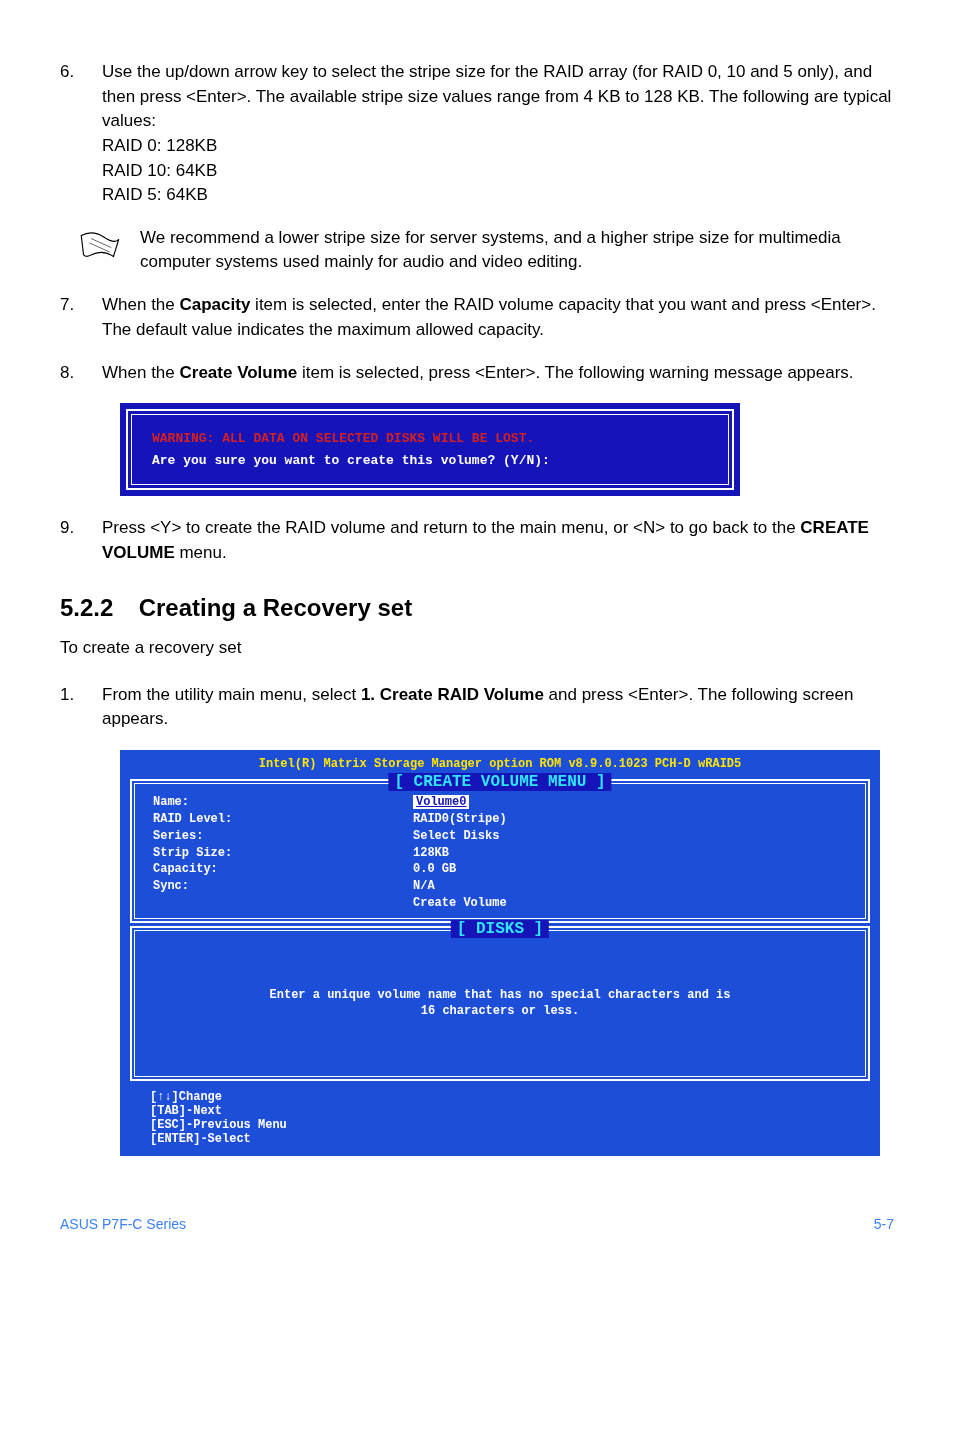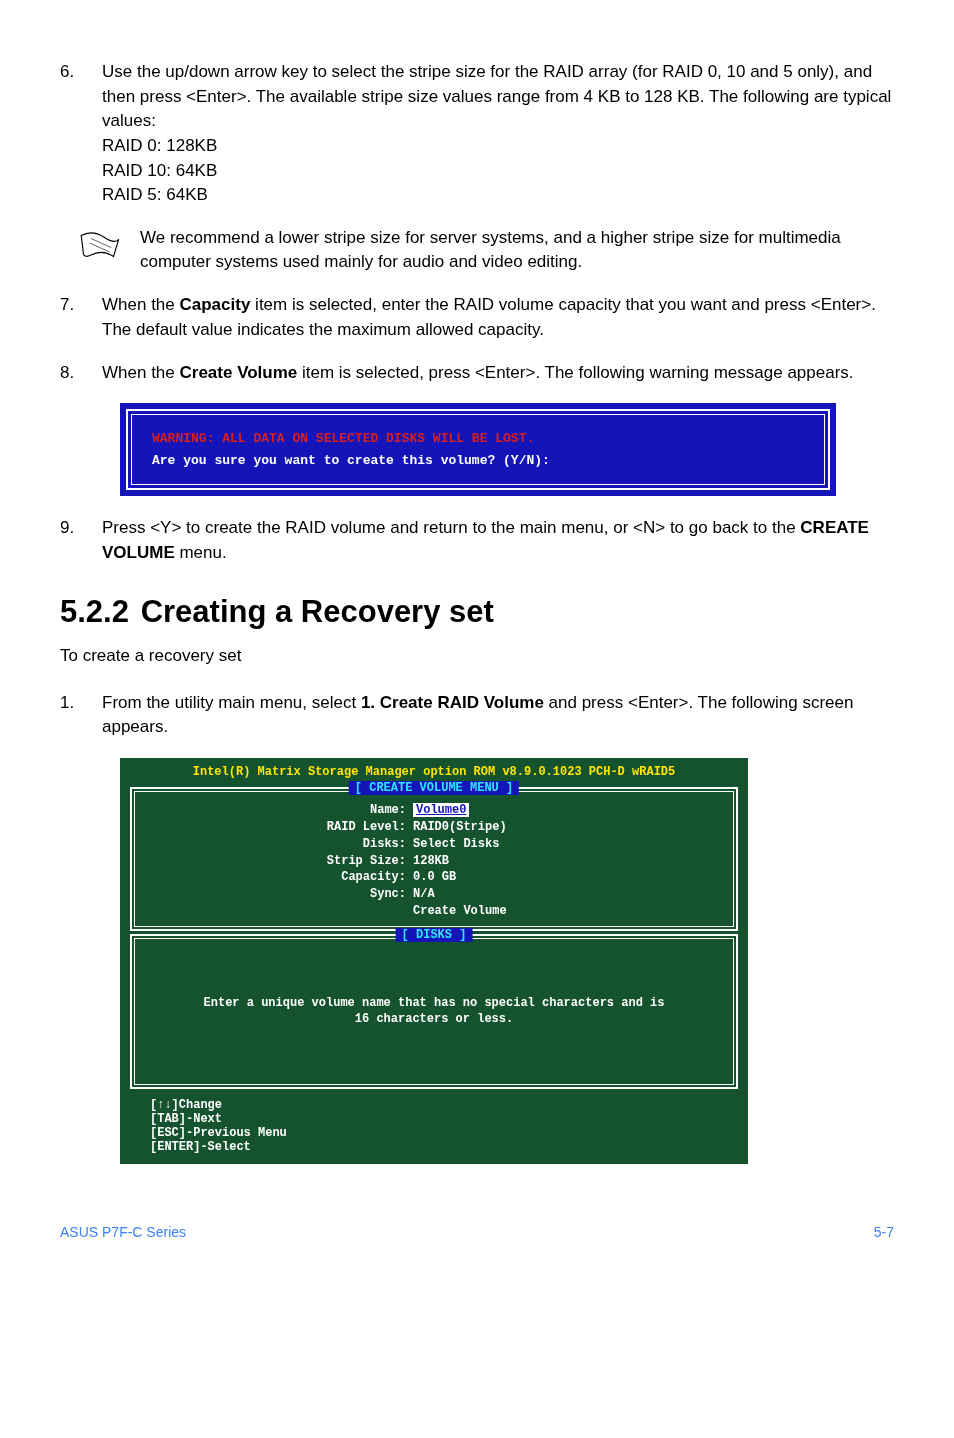--- a/index.html
+++ b/index.html
@@ -40,52 +40,52 @@
       padding-top: 2px;
     }
     .note-icon svg { width: 46px; height: 30px; }
     .note-text {
       font-size: 17px;
       line-height: 1.4;
       flex: 1;
     }
     .warning-box {
       margin: 10px 0 20px 60px;
-      width: 716px;
+      width: 620px;
       background: #1414b8;
       padding: 6px;
     }
     .warning-inner1 {
       border: 2px solid #fff;
       padding: 3px;
     }
     .warning-inner2 {
       border: 1px solid #fff;
       padding: 14px 20px;
       font-family: "Courier New", monospace;
       font-size: 13px;
       font-weight: bold;
       color: #fff;
       line-height: 1.5;
     }
     .warning-red { color: #d62020; display:block; margin-bottom:2px; }
     h2.section {
-      font-size: 31px;
+      font-size: 24px;
       font-weight: bold;
       margin: 28px 0 16px 0;
     }
     .section-label { display:inline-block; width:72px; }
     .subtext {
       font-size: 17px;
       margin-bottom: 25px;
     }
     .bios-box {
       margin: 8px 0 20px 60px;
-      width: 628px;
-      background: #14532d;
+      width: 760px;
+      background: #1d4ed8;
       color: #fff;
       font-family: "Courier New", monospace;
       font-size: 12px;
       font-weight: bold;
     }
     .bios-header {
       padding: 6px 12px 4px 12px;
       line-height: 1.35;
     }
     .bios-header .l2 { color: #ffe600; }
@@ -100,25 +100,25 @@
       position: relative;
     }
     .panel-title {
       position: absolute;
       top: -11px;
       left: 50%;
       transform: translateX(-50%);
       background: #1414b8;
       color: #2fe6ff;
       padding: 0 6px;
-      font-size: 12px;
+      font-size: 16px;
     }
     .fields { margin-top: 4px; }
     .frow { display:flex; line-height: 1.4; }
-    .flabel { width: 260px; text-align: right; padding-right: 7px; }
+    .flabel { width: 260px; padding-right: 7px; }
     .fval { }
     .hl { background:#fff; color:#1414b8; padding:0 3px;text-decoration:underline; }
     .help-body {
       text-align: center;
       padding: 50px 10px 50px 10px;
       line-height: 1.4;
     }
     .bios-footer {
       display: flex;
       justify-content: space-around;
@@ -212,21 +212,21 @@
       <div class="fields">
         <div class="frow">
             <div class="flabel">Name:</div>
             <div class="fval"><span class="hl">Volume0</span></div>
           </div>
         <div class="frow">
             <div class="flabel">RAID Level:</div>
             <div class="fval">RAID0(Stripe)</div>
           </div>
         <div class="frow">
-            <div class="flabel">Disks:</div>
+            <div class="flabel">Series:</div>
             <div class="fval">Select Disks</div>
           </div>
         <div class="frow">
             <div class="flabel">Strip Size:</div>
             <div class="fval"> 128KB</div>
           </div>
         <div class="frow">
             <div class="flabel">Capacity:</div>
             <div class="fval">0.0   GB</div>
           </div>

